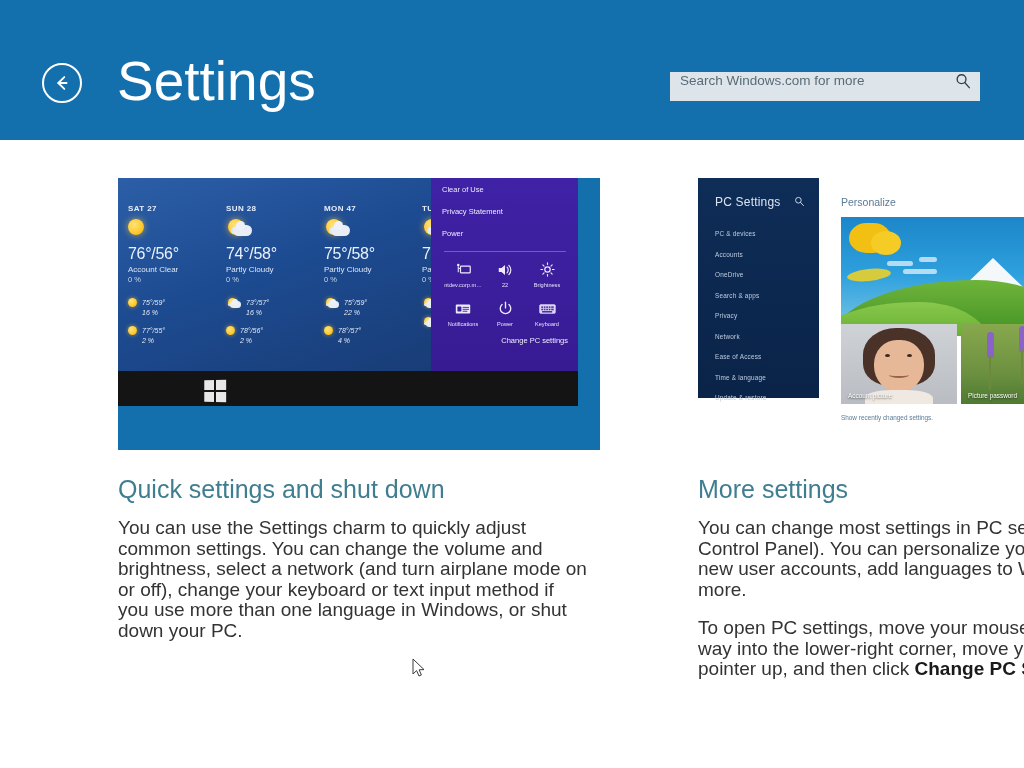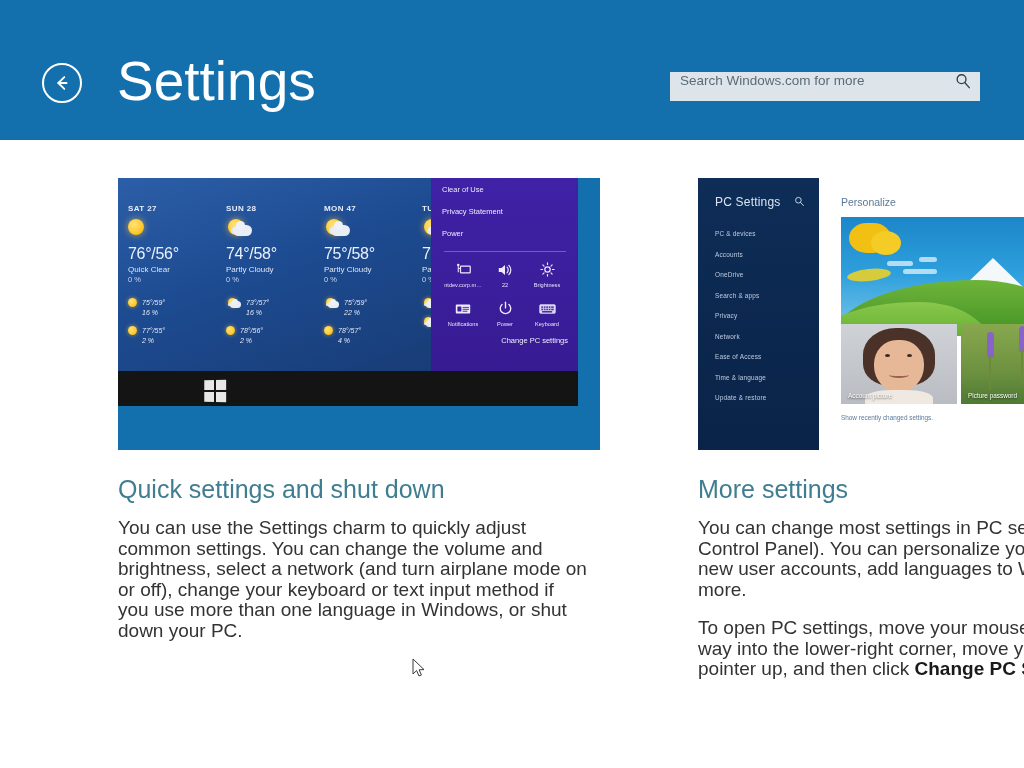--- a/index.html
+++ b/index.html
@@ -153,21 +153,21 @@
   .charm-lbl { margin-top:4px; font-size:5.6px; color:#e7e1ff; text-align:center;
                max-width:46px; overflow:hidden; white-space:nowrap; text-overflow:ellipsis; }
   #charm-change-pc {
     position:absolute; right:10px; bottom:26px;
     font-size:7.5px; color:#f1ecff; cursor:pointer;
   }
 
   
   #fig-pcsettings { position:absolute; left:0; top:0; width:482px; height:272px; background:#fff; }
   #pcs-sidebar {
-    position:absolute; left:0; top:0; width:121px; height:272px;
+    position:absolute; left:0; top:0; width:121px; height:220px;
     background:#0d2A52;
     background: linear-gradient(180deg,#0e2d57 0%, #0a2348 100%);
     padding: 17px 0 0 17px;
   }
   #pcs-title { font-size:12px; color:#dbe4f2; font-weight:400; letter-spacing:.2px; }
   #pcs-search-icon { position:absolute; right:14px; top:18px; width:11px;height:11px; cursor:pointer; }
   #pcs-nav { margin-top: 21px; }
   .pcs-nav-item { font-size:6.4px; color:#bfcde2; margin-bottom:13.5px; cursor:pointer; letter-spacing:.2px; }
   #pcs-main { position:absolute; left:121px; top:0; width:361px; height:272px; background:#fff; padding:18px 0 0 22px; }
   #pcs-main-title { font-size:10.5px; color:#5b7a96; font-weight:400; }
@@ -243,21 +243,21 @@
 
     <div class="card-figure">
 
       <div id="fig-tablet-frame">
         <div id="fig-tablet-screen">
 
           <div class="wx-col" style="left:10px;">
             <div class="wx-day">SAT 27</div>
             <div class="wx-icon"><span class="sun"></span></div>
             <div class="wx-temp">76°/56°</div>
-            <div class="wx-cond">Quick Clear</div>
+            <div class="wx-cond">Account Clear</div>
             <div class="wx-prec">0 %</div>
             <div class="wx-sub">
               <span class="sun sm"></span>
               <span class="wx-sub-txt">
                 <span>75°/59°</span><br>
                 <span>16 %</span>
               </span>
             </div>
             <div class="wx-sub">
               <span class="sun sm"></span>

